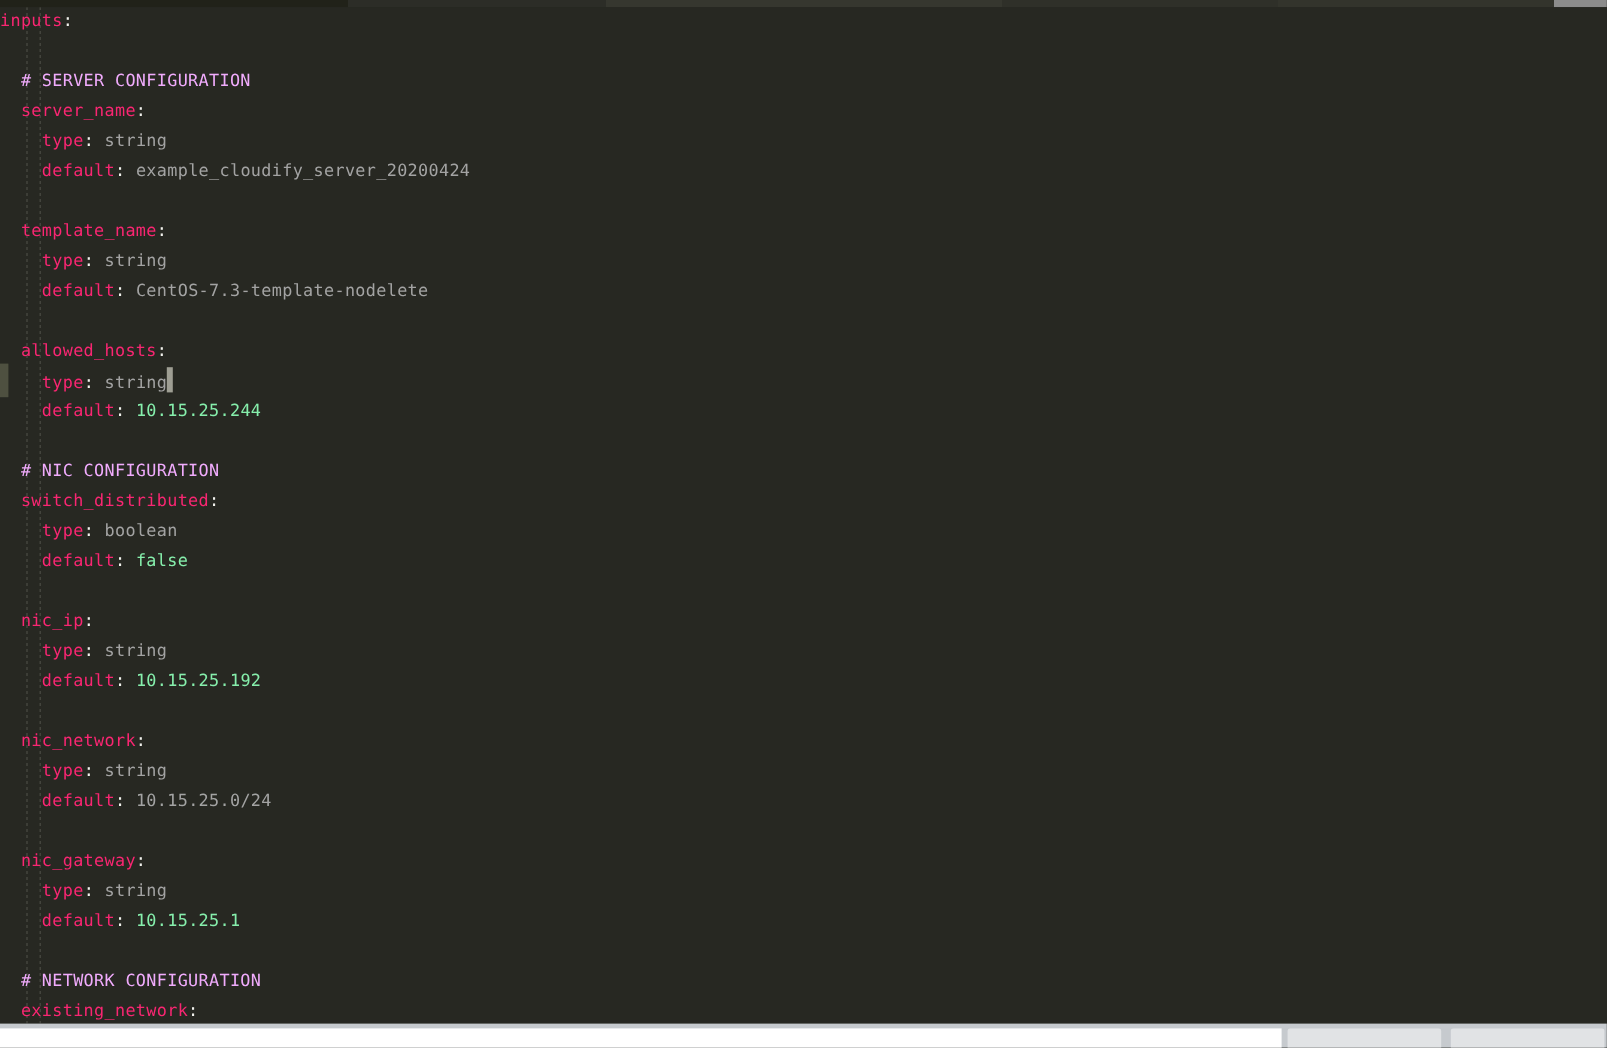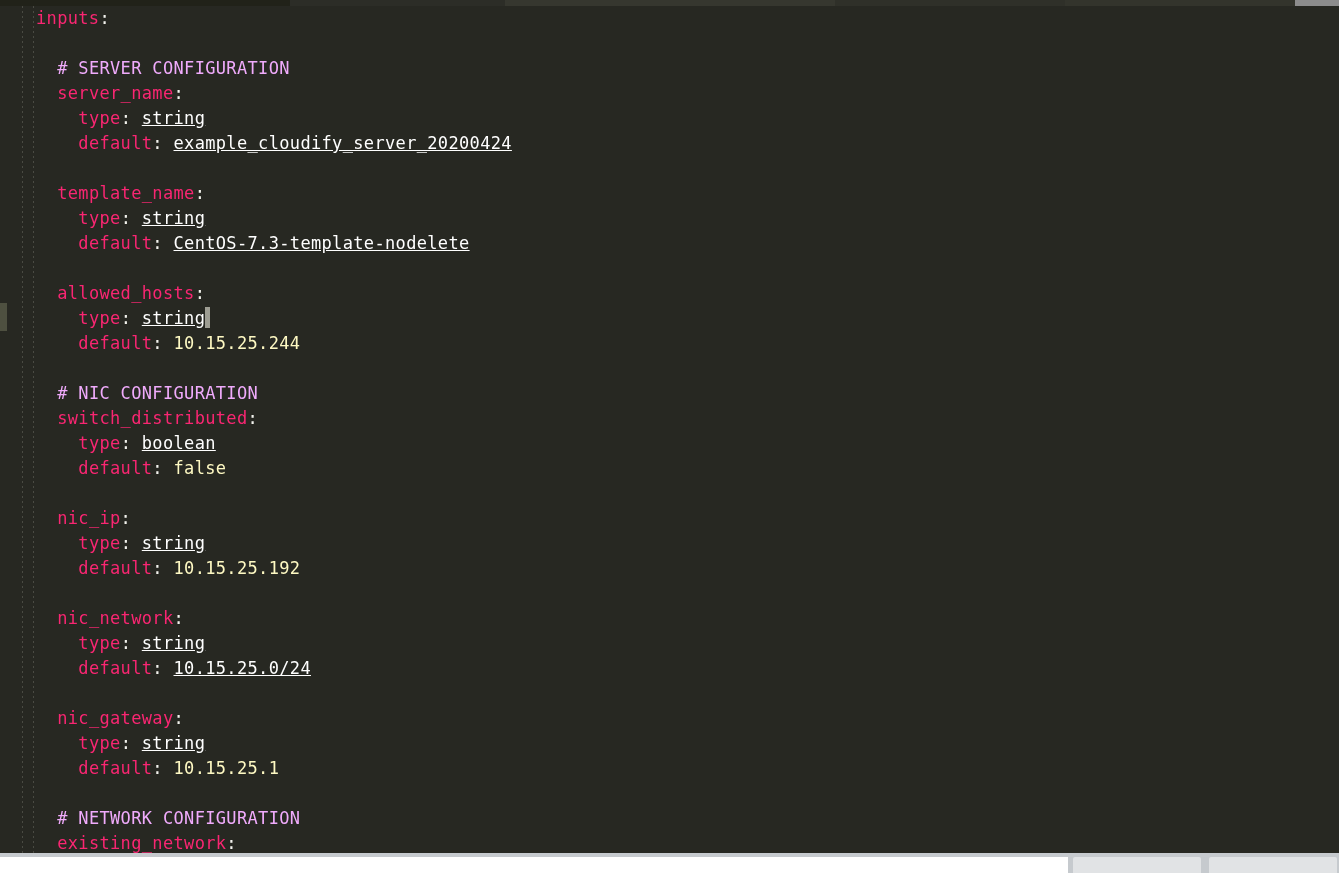--- a/index.html
+++ b/index.html
@@ -69,38 +69,37 @@
     width: 7px;
     height: 28px;
     background: #4e5040;
   }
 
   
   #code {
     position: absolute;
     top: 0; left: 0;
     padding: 0;
-    font-size: 17px;
+    font-size: 14px;
     line-height: 25px;
     white-space: pre;
     color: #f8f8f2;
     letter-spacing: 0.02em;
-    margin-left: 36px;
   }
   .line {
     height: 25px;
     white-space: pre;
     position: relative;
   }
 
   
   .k-key   { color: #f92672; }       
   .k-punc  { color: #f3f3ee; }       
-  .k-str   { color: #ffffff; text-decoration: underline; }       
-  .k-num   { color: #fef9c3; }       
+  .k-str   { color: #a3a3a3; }       
+  .k-num   { color: #86efac; }       
   .k-cmt   { color: #f0abfc; }       
   .k-plain { color: #f8f8f2; }
 
   
   .caret {
     display: inline-block;
     width: 5px;
     height: 21px;
     vertical-align: -4px;
     background: #9e9e93;

